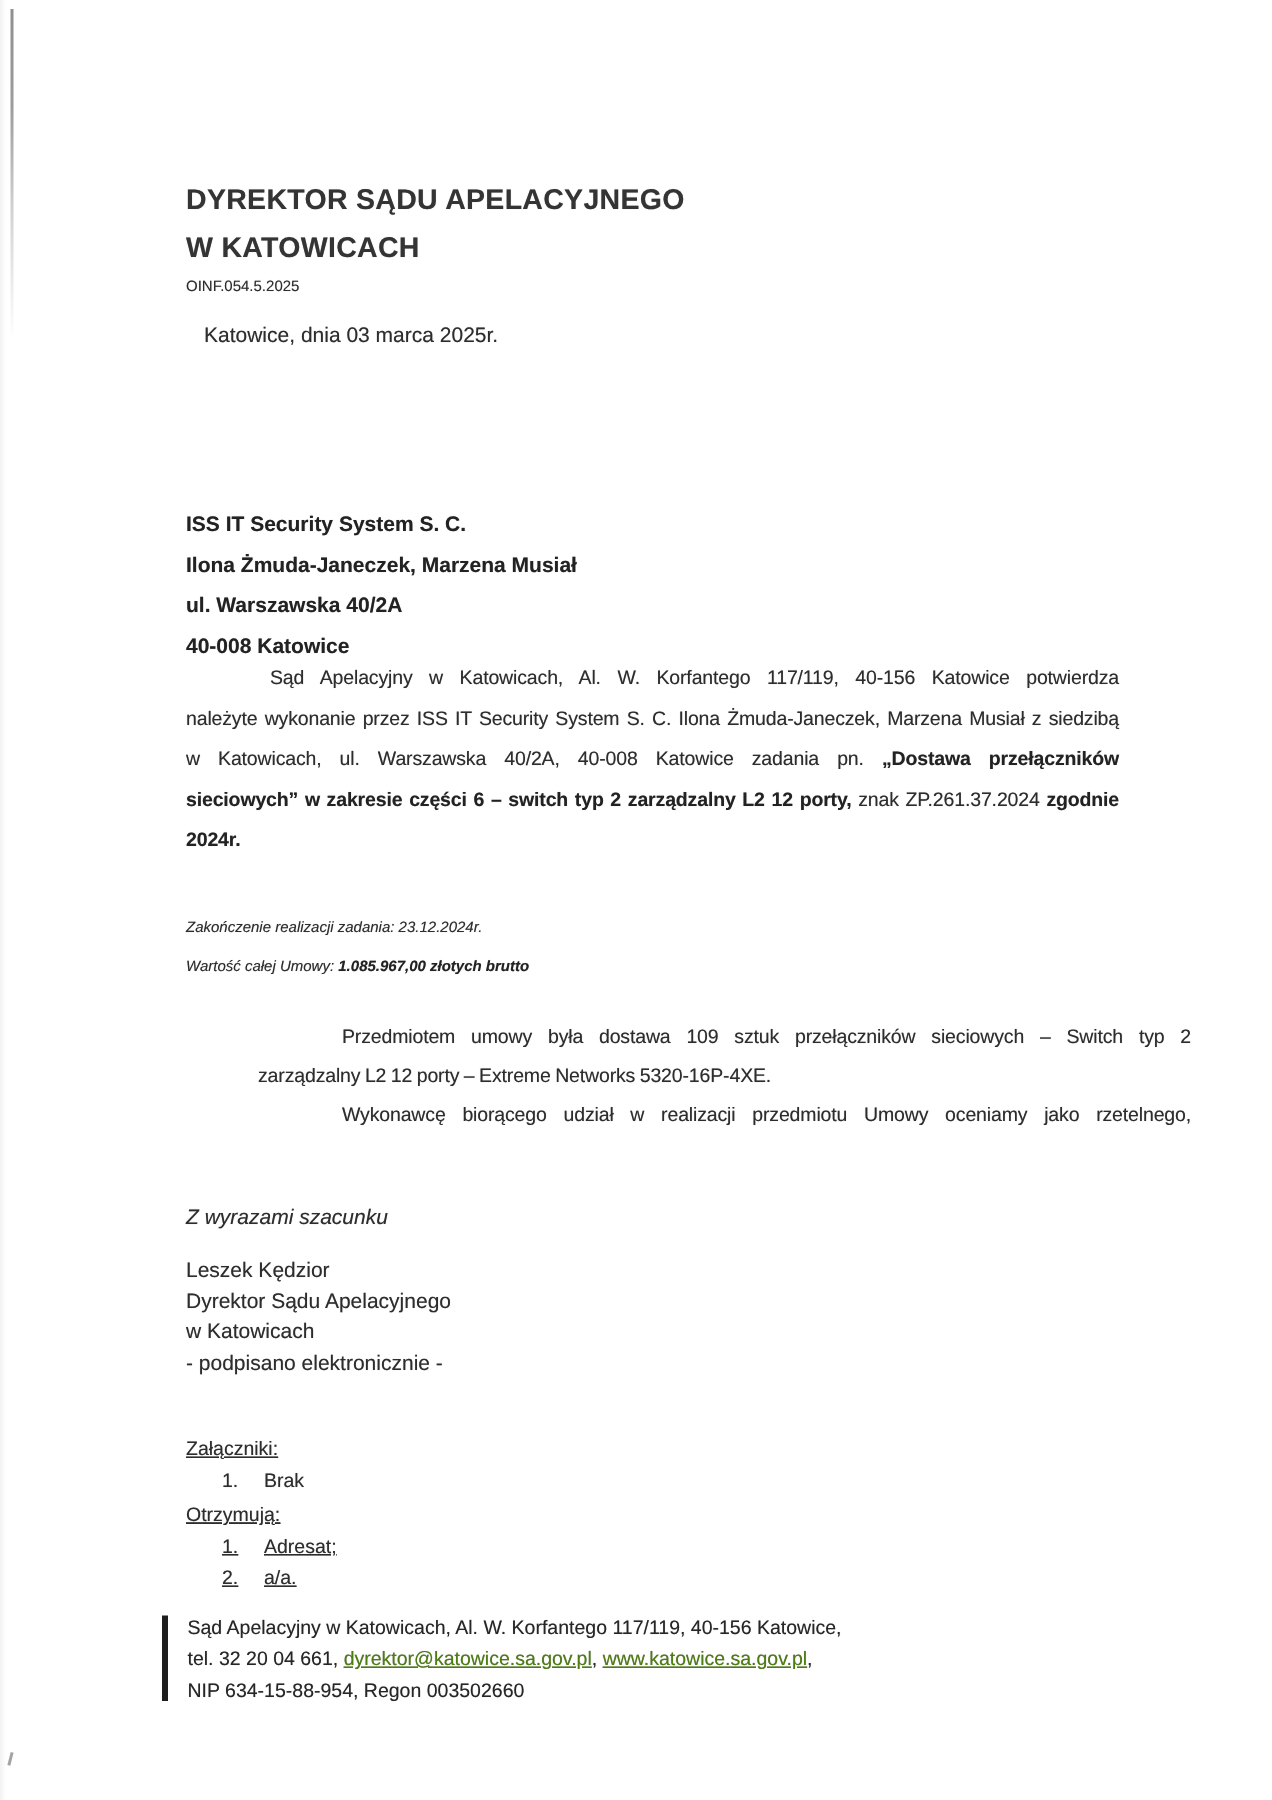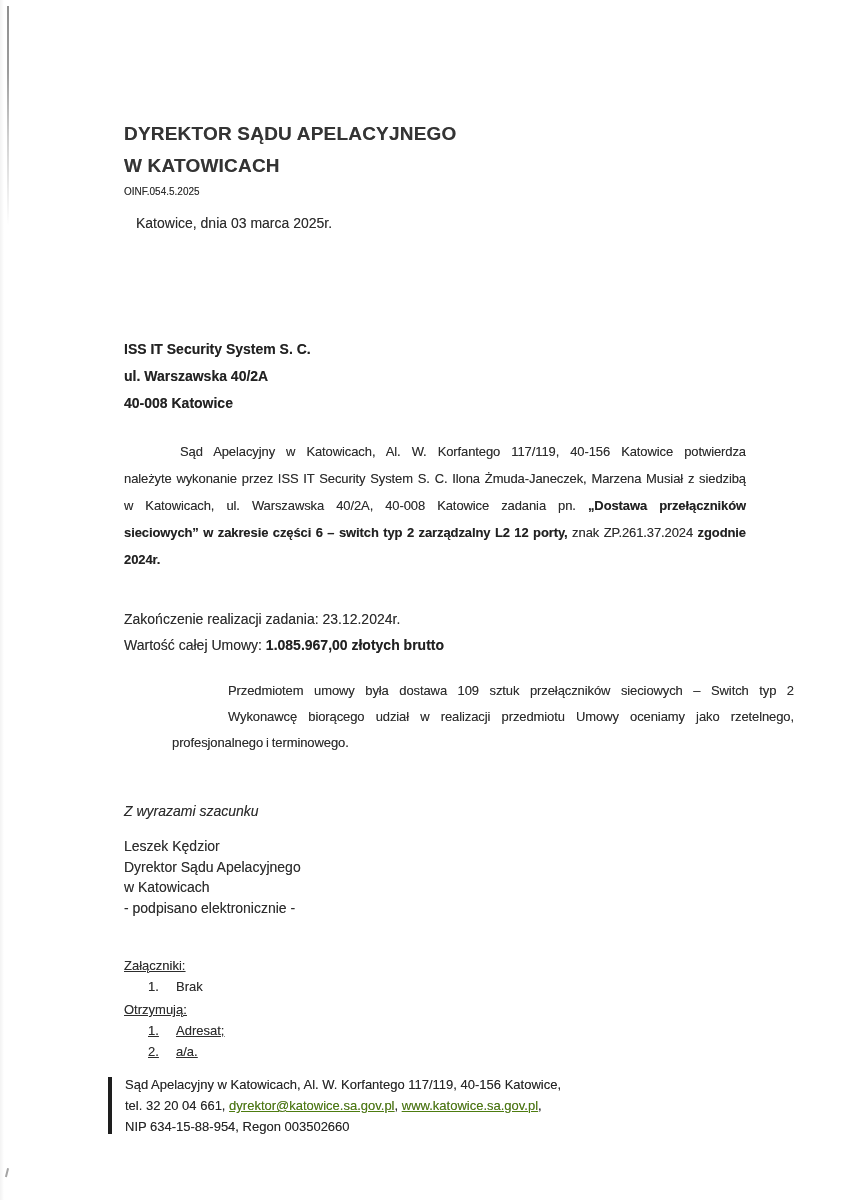--- a/index.html
+++ b/index.html
@@ -50,21 +50,21 @@
   .bodytext {
     left: 124px; width: 622px;
     font-size: 13px; letter-spacing: -0.1px; word-spacing: -0.5px;
   }
   .p1  { top: 438px; line-height: 27px; }
   .p23 { top: 678px; line-height: 26px; margin-left: 48px; }
   .line { text-align: justify; white-space: normal; }
   .line.j { text-align-last: justify; }
   .line.i { text-indent: 56px; }
 
-  .completion { left: 124px; top: 606px; font-size: 14px; line-height: 26px; }
+  .completion { left: 124px; top: 606px; font-size: 10px; line-height: 26px; font-style: italic; }
 
   
   .closing-salutation { left: 124px; top: 803px; font-size: 14px; font-style: italic; }
   .signature-block { left: 124px; top: 836px; font-size: 14px; line-height: 20.5px; }
 
   
   .small-section { left: 124px; font-size: 13px; line-height: 19px; }
   .attachments  { top: 956px; }
   .distribution { top: 1000px; text-decoration: underline; }
   .section-heading { text-decoration: underline; }
@@ -93,41 +93,42 @@
 <div class="abs letterhead">
   <div>DYREKTOR SĄDU APELACYJNEGO</div>
   <div>W KATOWICACH</div>
 </div>
 
 <div class="abs ref-number">OINF.054.5.2025</div>
 <div class="abs date-line">Katowice, dnia 03 marca 2025r.</div>
 
 <div class="abs recipient">
   <div>ISS IT Security System S. C.</div>
+  <div>Ilona Żmuda-Janeczek, Marzena Musiał</div>
   <div>ul. Warszawska 40/2A</div>
   <div>40-008 Katowice</div>
 </div>
 
 <div class="abs bodytext p1">
     <div class="line j i"><span>Sąd Apelacyjny w Katowicach, Al. W. Korfantego 117/119, 40-156 Katowice potwierdza</span></div>
     <div class="line j"><span>należyte wykonanie przez ISS IT Security System S. C. Ilona Żmuda-Janeczek, Marzena Musiał z siedzibą</span></div>
     <div class="line j"><span>w Katowicach, ul. Warszawska 40/2A, 40-008 Katowice zadania pn. </span><span class="b">„Dostawa przełączników</span></div>
     <div class="line j"><span class="b">sieciowych” w zakresie części 6 – switch typ 2 zarządzalny L2 12 porty,</span><span> znak ZP.261.37.2024 </span><span class="b">zgodnie</span></div>
     <div class="line"><span class="b">2024r.</span></div>
   </div>
 
 <div class="abs completion">
   <div>Zakończenie realizacji zadania: 23.12.2024r.</div>
   <div><span>Wartość całej Umowy: </span><span class="b">1.085.967,00 złotych brutto</span></div>
 </div>
 
 <div class="abs bodytext p23">
     <div class="line j i"><span>Przedmiotem umowy była dostawa 109 sztuk przełączników sieciowych – Switch typ 2</span></div>
+    <div class="line"><span>zarządzalny L2 12 porty – Extreme Networks 5320-16P-4XE.</span></div>
     <div class="line j i"><span>Wykonawcę biorącego udział w realizacji przedmiotu Umowy oceniamy jako rzetelnego,</span></div>
-    <div class="line"><span>profesjonalnego i terminowego.</span></div>
   </div>
 
 <div class="abs closing-salutation">Z wyrazami szacunku</div>
 
 <div class="abs signature-block">
   <div>Leszek Kędzior</div>
   <div>Dyrektor Sądu Apelacyjnego</div>
   <div>w Katowicach</div>
   <div>- podpisano elektronicznie -</div>
 </div>

